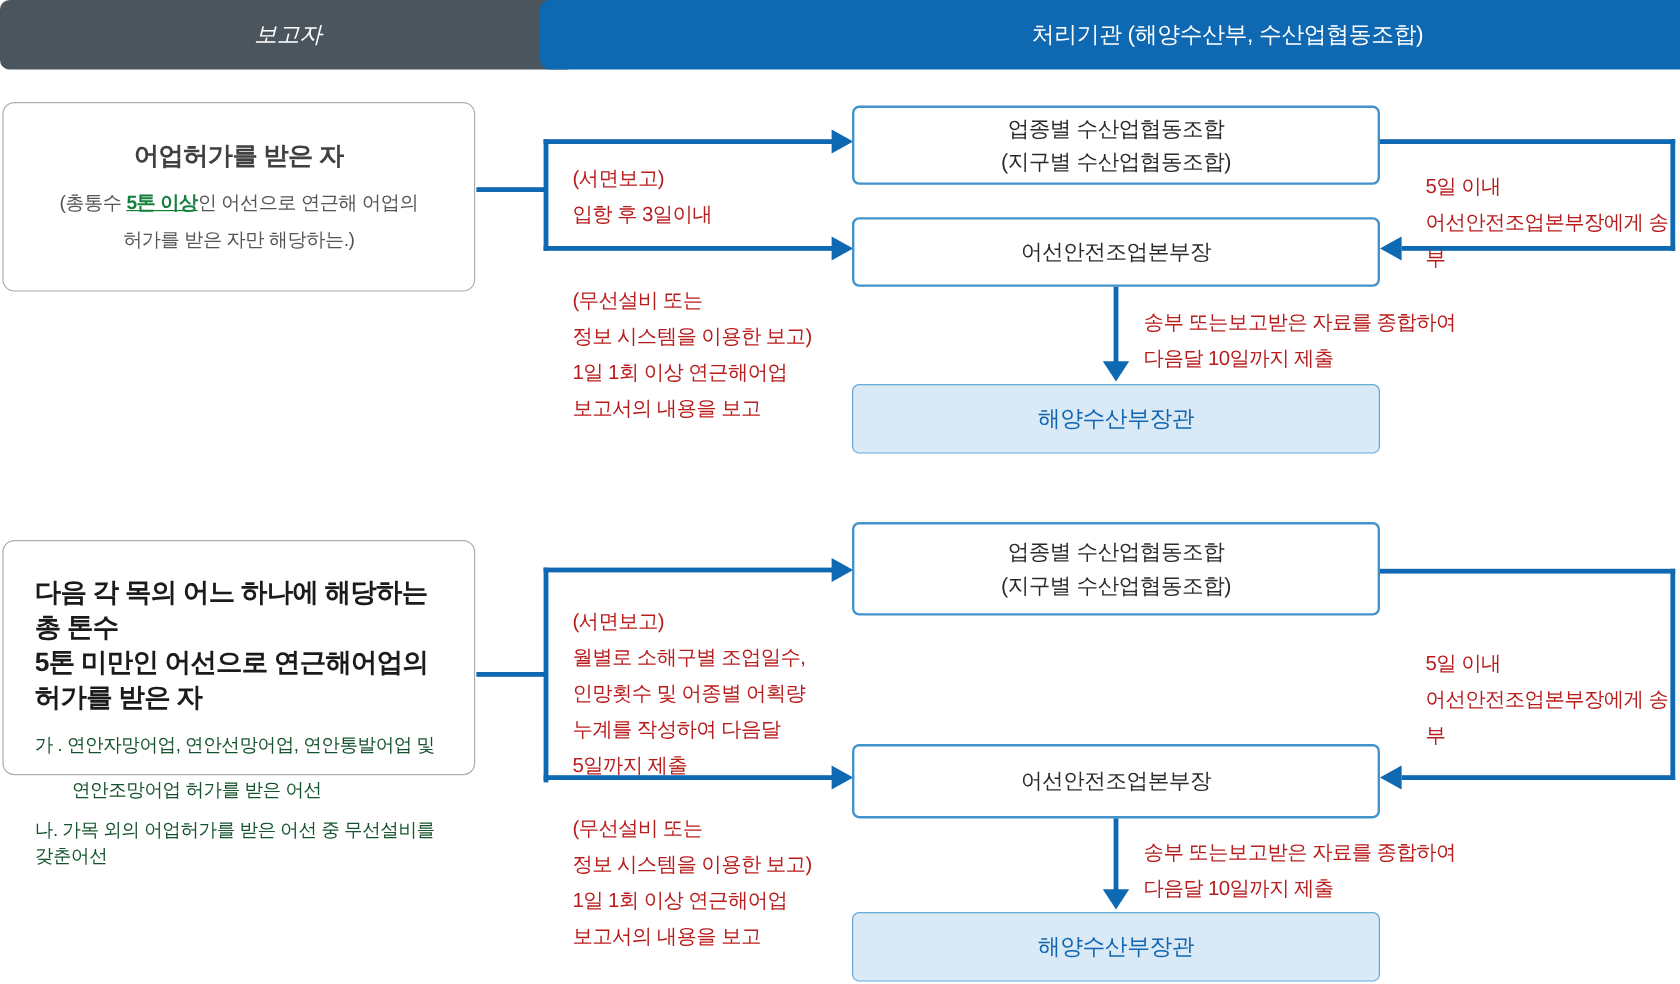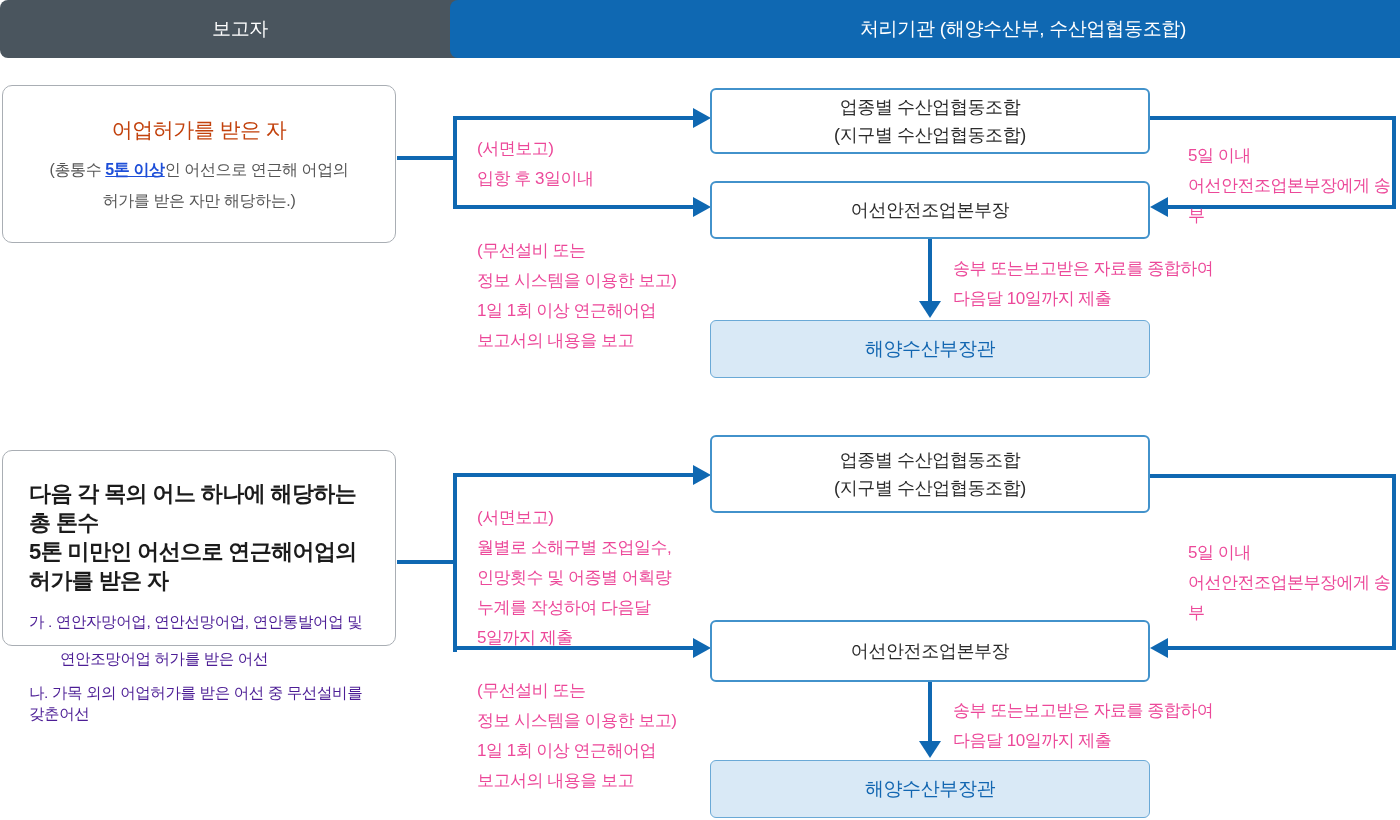--- a/index.html
+++ b/index.html
@@ -17,26 +17,26 @@
     color:#ffffff;font-size:19px;font-weight:500;letter-spacing:-0.3px;
   }
   .hdr-dark{background:#4a555e;}
   .hdr-blue{background:#0f68b2;}
 
   
   .rep-box{
     background:#ffffff;border:1px solid #a9aeb4;border-radius:10px;box-sizing:border-box;
   }
   .rep-box-1{display:flex;flex-direction:column;align-items:center;text-align:center;padding-top:30px;}
-  .rep-title{font-size:21px;font-weight:400;color:#c2410c;letter-spacing:-0.5px;}
+  .rep-title{font-size:21px;font-weight:700;color:#404040;letter-spacing:-0.5px;}
   .rep-sub{margin-top:10px;font-size:16px;color:#555;line-height:31px;letter-spacing:-0.4px;}
-  .rep-sub b{color:#1d4ed8;font-weight:700;text-decoration:underline;}
+  .rep-sub b{color:#15803d;font-weight:700;text-decoration:underline;}
   .rep-box-2{padding:28px 20px 0 26px;box-sizing:border-box;}
   .rep-title-multi{font-size:22px;font-weight:700;color:#1b1b1b;line-height:29px;letter-spacing:-0.6px;}
-  .rep-item{font-size:15.5px;color:#4c1d95;line-height:21px;letter-spacing:-0.4px;}
+  .rep-item{font-size:15.5px;color:#14532d;line-height:21px;letter-spacing:-0.4px;}
   .rep-item-indent{margin-left:31px;margin-top:16px;}
 
   
   .node{
     width:440px;background:#ffffff;border:2px solid #4292cb;border-radius:6px;box-sizing:border-box;
     display:flex;align-items:center;justify-content:center;text-align:center;
     font-size:18px;color:#2b2b2b;line-height:28px;letter-spacing:-0.4px;
   }
   .node-minister{
     width:440px;background:#d9e9f6;border:1px solid #6aa9d6;border-radius:6px;box-sizing:border-box;
@@ -48,26 +48,26 @@
   .hline,.vline{background:#0f68b2;}
   .hline{height:4px;}
   .vline{width:4px;}
 
   
   .arr-right{width:0;height:0;border-top:10px solid transparent;border-bottom:10px solid transparent;border-left:18px solid #0f68b2;}
   .arr-left{width:0;height:0;border-top:10px solid transparent;border-bottom:10px solid transparent;border-right:18px solid #0f68b2;}
   .arr-down{width:0;height:0;border-left:11px solid transparent;border-right:11px solid transparent;border-top:17px solid #0f68b2;}
 
   
-  .lbl{font-size:17px;color:#ec4899;line-height:30px;letter-spacing:-0.5px;}
+  .lbl{font-size:17px;color:#b91c1c;line-height:30px;letter-spacing:-0.5px;}
 </style>
 </head>
 <body>
 
-<div class="abs col-hdr hdr-dark" style="left:0;top:0;width:480px;">보고자</div>
+<div class="abs col-hdr hdr-dark" style="left:0;top:0;width:480px;font-style:italic;">보고자</div>
 
 <div class="abs col-hdr hdr-blue" style="left:450px;top:0;width:1146px;">처리기관 (해양수산부, 수산업협동조합)</div>
 
 <div class="abs rep-box rep-box-1" style="left:2px;top:85px;width:394px;height:158px;">
   <div class="rep-title">어업허가를 받은 자</div>
   <div class="rep-sub">
     <span>(총통수 </span><b>5톤 이상</b><span>인 어선으로 연근해 어업의</span><br>
     <span>허가를 받은 자만 해당하는.)</span>
   </div>
 </div>

